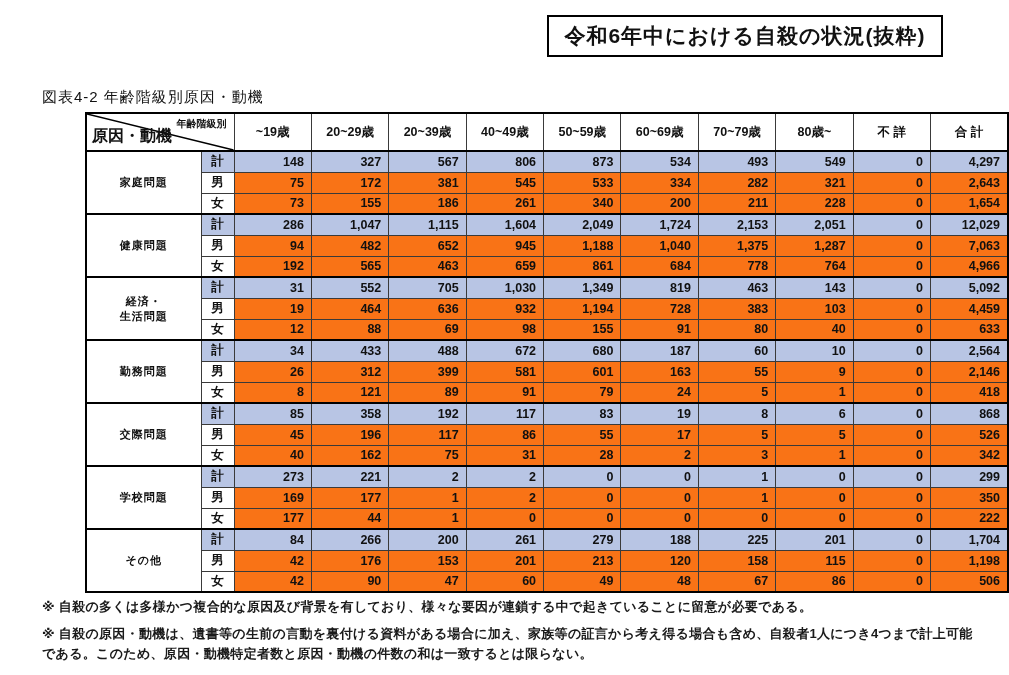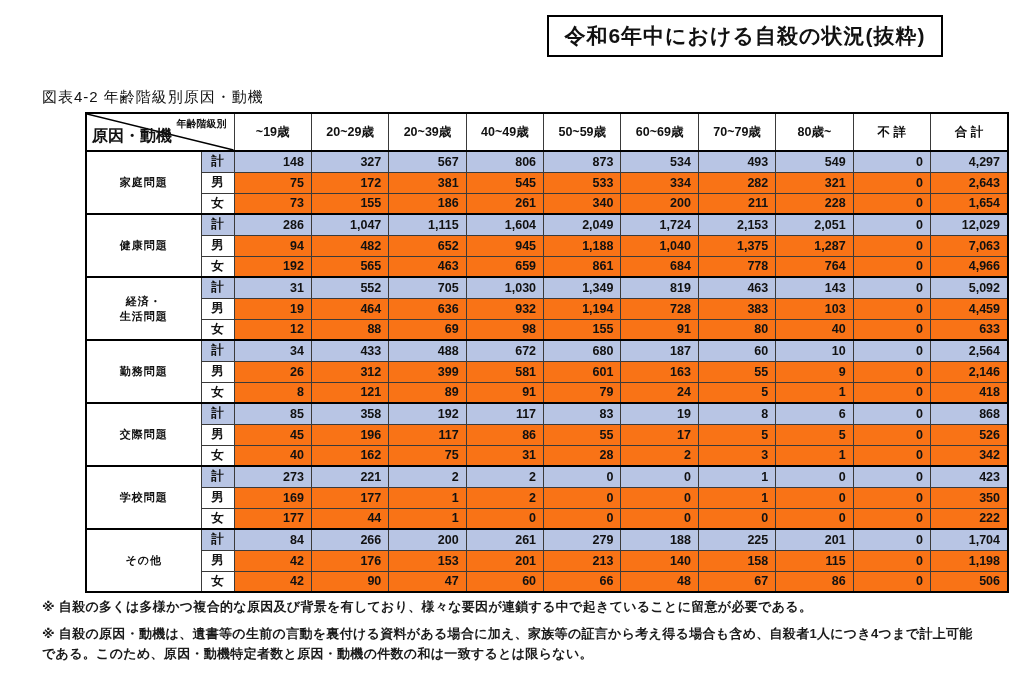--- a/index.html
+++ b/index.html
@@ -322,21 +322,21 @@
           <th class="sex-cell shade">計</th>
           <td class="num shade">273</td>
           <td class="num shade">221</td>
           <td class="num shade">2</td>
           <td class="num shade">2</td>
           <td class="num shade">0</td>
           <td class="num shade">0</td>
           <td class="num shade">1</td>
           <td class="num shade">0</td>
           <td class="num shade">0</td>
-          <td class="num shade">423</td>
+          <td class="num shade">299</td>
         </tr>
         <tr>
           <th class="sex-cell">男</th>
           <td class="num">169</td>
           <td class="num">177</td>
           <td class="num">1</td>
           <td class="num">2</td>
           <td class="num">0</td>
           <td class="num">0</td>
           <td class="num">1</td>
@@ -371,33 +371,33 @@
           <td class="num shade">0</td>
           <td class="num shade">1,704</td>
         </tr>
         <tr>
           <th class="sex-cell">男</th>
           <td class="num">42</td>
           <td class="num">176</td>
           <td class="num">153</td>
           <td class="num">201</td>
           <td class="num">213</td>
-          <td class="num">140</td>
+          <td class="num">120</td>
           <td class="num">158</td>
           <td class="num">115</td>
           <td class="num">0</td>
           <td class="num">1,198</td>
         </tr>
         <tr>
           <th class="sex-cell">女</th>
           <td class="num">42</td>
           <td class="num">90</td>
           <td class="num">47</td>
           <td class="num">60</td>
-          <td class="num">66</td>
+          <td class="num">49</td>
           <td class="num">48</td>
           <td class="num">67</td>
           <td class="num">86</td>
           <td class="num">0</td>
           <td class="num">506</td>
         </tr>
       </tbody>
   </table>
 
   <div class="footnotes">

